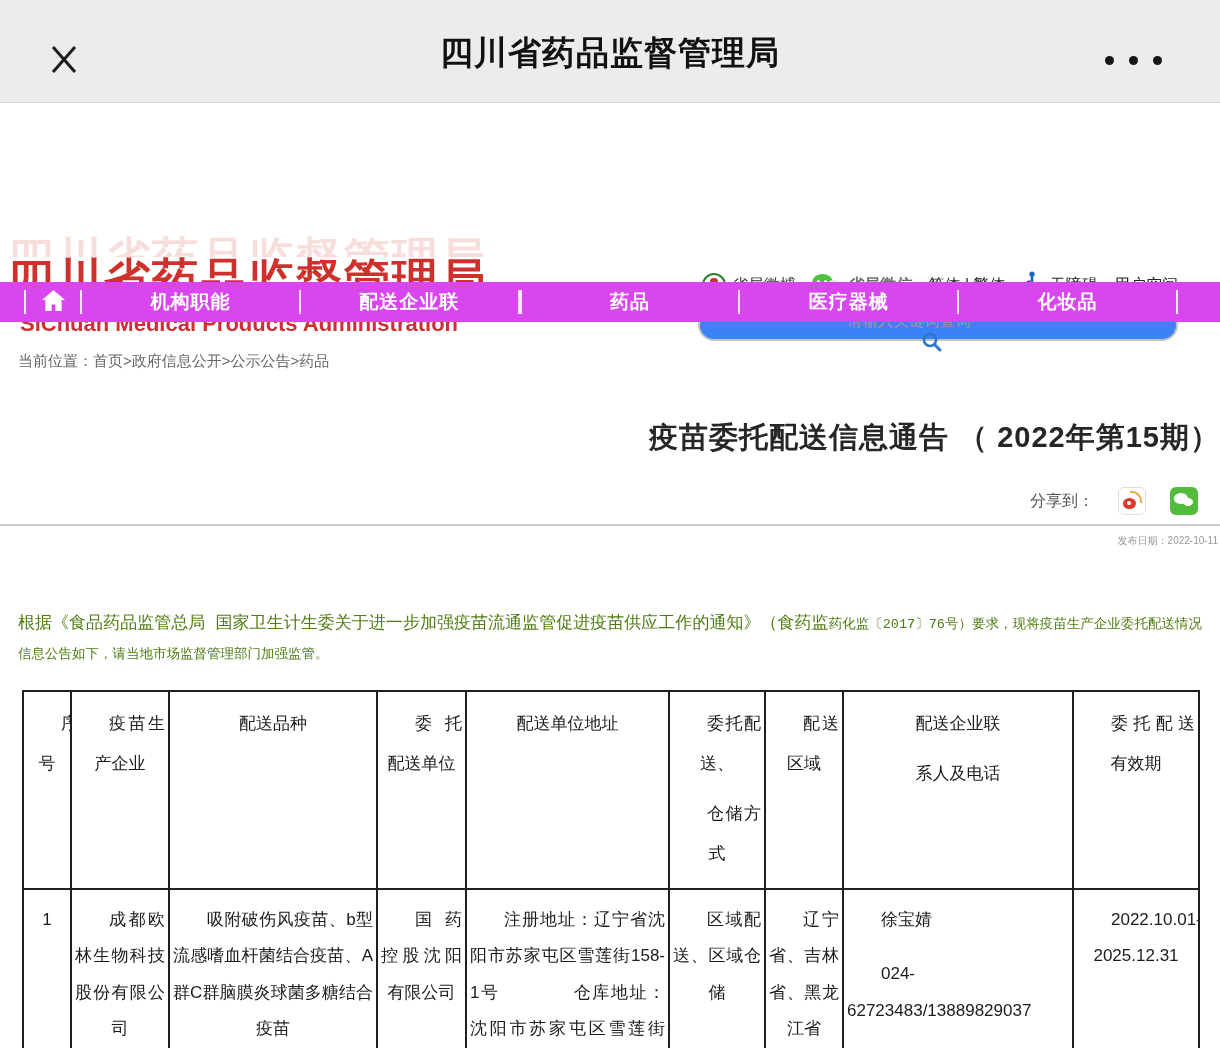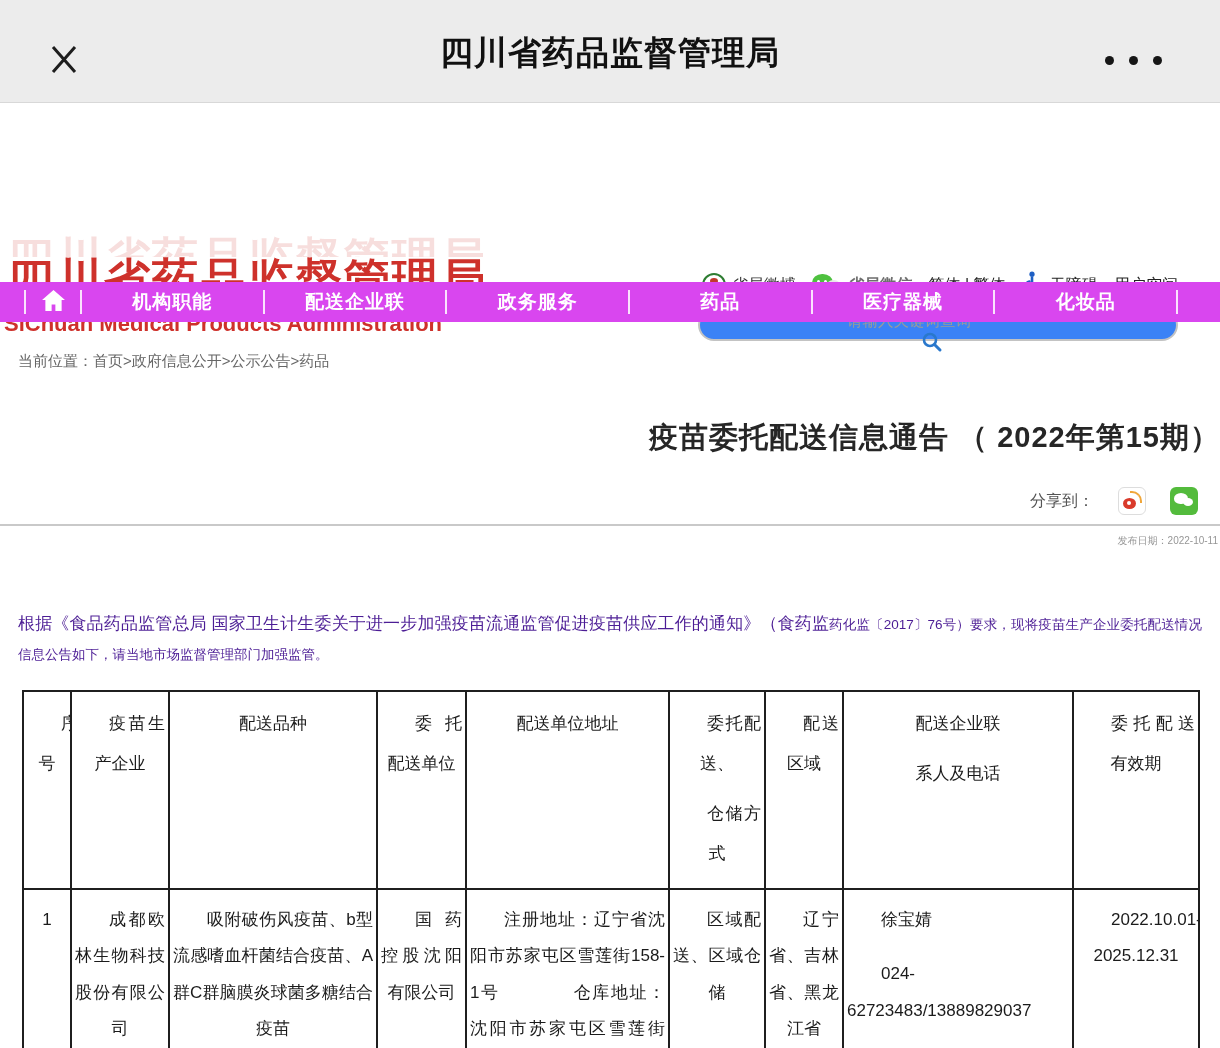--- a/index.html
+++ b/index.html
@@ -13,21 +13,21 @@
   .tb-title{position:absolute;left:0;top:0;width:100%;height:102px;line-height:106px;text-align:center;
             font-size:33px;font-weight:600;color:#111;letter-spacing:1px;}
   .tb-dots{position:absolute;right:58px;top:56px;display:flex;gap:15px;cursor:pointer;background:none;border:none;padding:0;}
   .tb-dots i{width:9px;height:9px;border-radius:50%;background:#161616;display:block;}
 
   
   .sitehead{position:absolute;left:0;top:103px;width:1220px;height:179px;background:#fff;}
   .logo-ghost{position:absolute;left:8px;top:132px;height:22px;overflow:hidden;line-height:1.05;
               font-size:46px;font-weight:900;letter-spacing:2px;color:rgba(206,49,43,.16);white-space:nowrap;}
   .logo-cn{position:absolute;left:8px;top:152px;font-size:46px;font-weight:900;letter-spacing:2px;color:#ce312b;line-height:1.1;}
-  .logo-en{position:absolute;left:4px;top:208px;font-size:22px;font-weight:700;color:#ce312b;}
+  .logo-en{position:absolute;left:20px;top:208px;font-size:22px;font-weight:700;color:#ce312b;}
   .toplinks{position:absolute;left:702px;top:168px;width:476px;height:28px;display:flex;align-items:center;
             justify-content:space-between;}
   .tl-item{display:flex;align-items:center;gap:6px;font-size:16px;color:#333;cursor:pointer;white-space:nowrap;}
   .tl-item.gray{color:#6e6e6e;font-weight:700;}
   .tl-item.plain{color:#222;}
   .mini-weibo{width:24px;height:24px;border-radius:50%;border:2px solid #2e7d32;background:#fff;position:relative;box-sizing:border-box;}
   .mini-weibo i{position:absolute;left:6px;top:3px;width:8px;height:6px;border-radius:50%;background:#c0392b;display:block;}
   .mini-weibo u{position:absolute;left:4px;top:9px;width:12px;height:8px;border-radius:50% 50% 40% 40%;background:#2e7d32;display:block;}
   .mini-wechat{position:relative;width:30px;height:24px;}
   .mini-wechat .b1{position:absolute;left:0;top:1px;width:21px;height:18px;background:#4ec13f;border-radius:48% 48% 42% 42%;}
@@ -66,21 +66,21 @@
   .sh-weibo .eye:before{content:"";position:absolute;left:4px;top:3px;width:4px;height:4px;border-radius:50%;background:#fff;}
   .sh-weibo .a1{position:absolute;right:3px;top:3px;width:10px;height:10px;border:2px solid #f0a63a;border-left:none;
                 border-bottom:none;border-radius:0 10px 0 0;}
   .sh-wechat{background:#53bb3c;}
   .sh-wechat .w1{position:absolute;left:4px;top:6px;width:14px;height:11px;background:#fff;border-radius:50% 50% 45% 45%;}
   .sh-wechat .w2{position:absolute;left:13px;top:11px;width:10px;height:8px;background:#fff;border-radius:50%;}
   .rule{position:absolute;left:0;top:524px;width:1220px;height:2px;background:#c9c9c9;}
   .pubdate{position:absolute;right:2px;top:534px;font-size:10px;color:#969696;}
 
   
-  .bodytext{position:absolute;left:18px;top:608px;width:1184px;text-align:justify;line-height:1.85;color:#4c1d95;}
+  .bodytext{position:absolute;left:18px;top:608px;width:1184px;text-align:justify;line-height:1.85;color:#4d7c0f;font-family:Liberation Mono, monospace;}
   .seg-lg{font-size:17px;}
   .seg-sm{font-size:13.5px;}
 
   
   .vtable{position:absolute;left:22px;top:690px;border-collapse:collapse;table-layout:fixed;width:1176px;}
   .vtable td{border:2px solid #1f1f1f;vertical-align:top;font-size:17px;color:#1b1b1b;
              padding:12px 3px 4px;box-sizing:border-box;overflow:hidden;}
   .vtable tr.hrow td{height:166px;line-height:2.35;}
   .vtable tr.drow td{height:186px;line-height:2.15;}
   .jt{text-align:justify;text-indent:2em;}
@@ -167,21 +167,20 @@
         <svg width="25" height="23" viewBox="0 0 24 22">
             <path d="M12 1 L1 10.5 h3.2 V21 h6 v-6.2 h3.6 V21 h6 V10.5 H23 Z" fill="#fff"></path>
           </svg>
       </span>
     </span>
     <span class="nav-sep"></span>
     <span class="nav-item">机构职能</span>
     <span class="nav-sep"></span>
     <span class="nav-item">配送企业联</span>
     <span class="nav-sep"></span>
-    <span class="nav-item">政务服务</span>
     <span class="nav-sep"></span>
     <span class="nav-item">药品</span>
     <span class="nav-sep"></span>
     <span class="nav-item">医疗器械</span>
     <span class="nav-sep"></span>
     <span class="nav-item">化妆品</span>
     <span class="nav-sep"></span>
     <span class="nav-tail"></span>
   </div>
 

